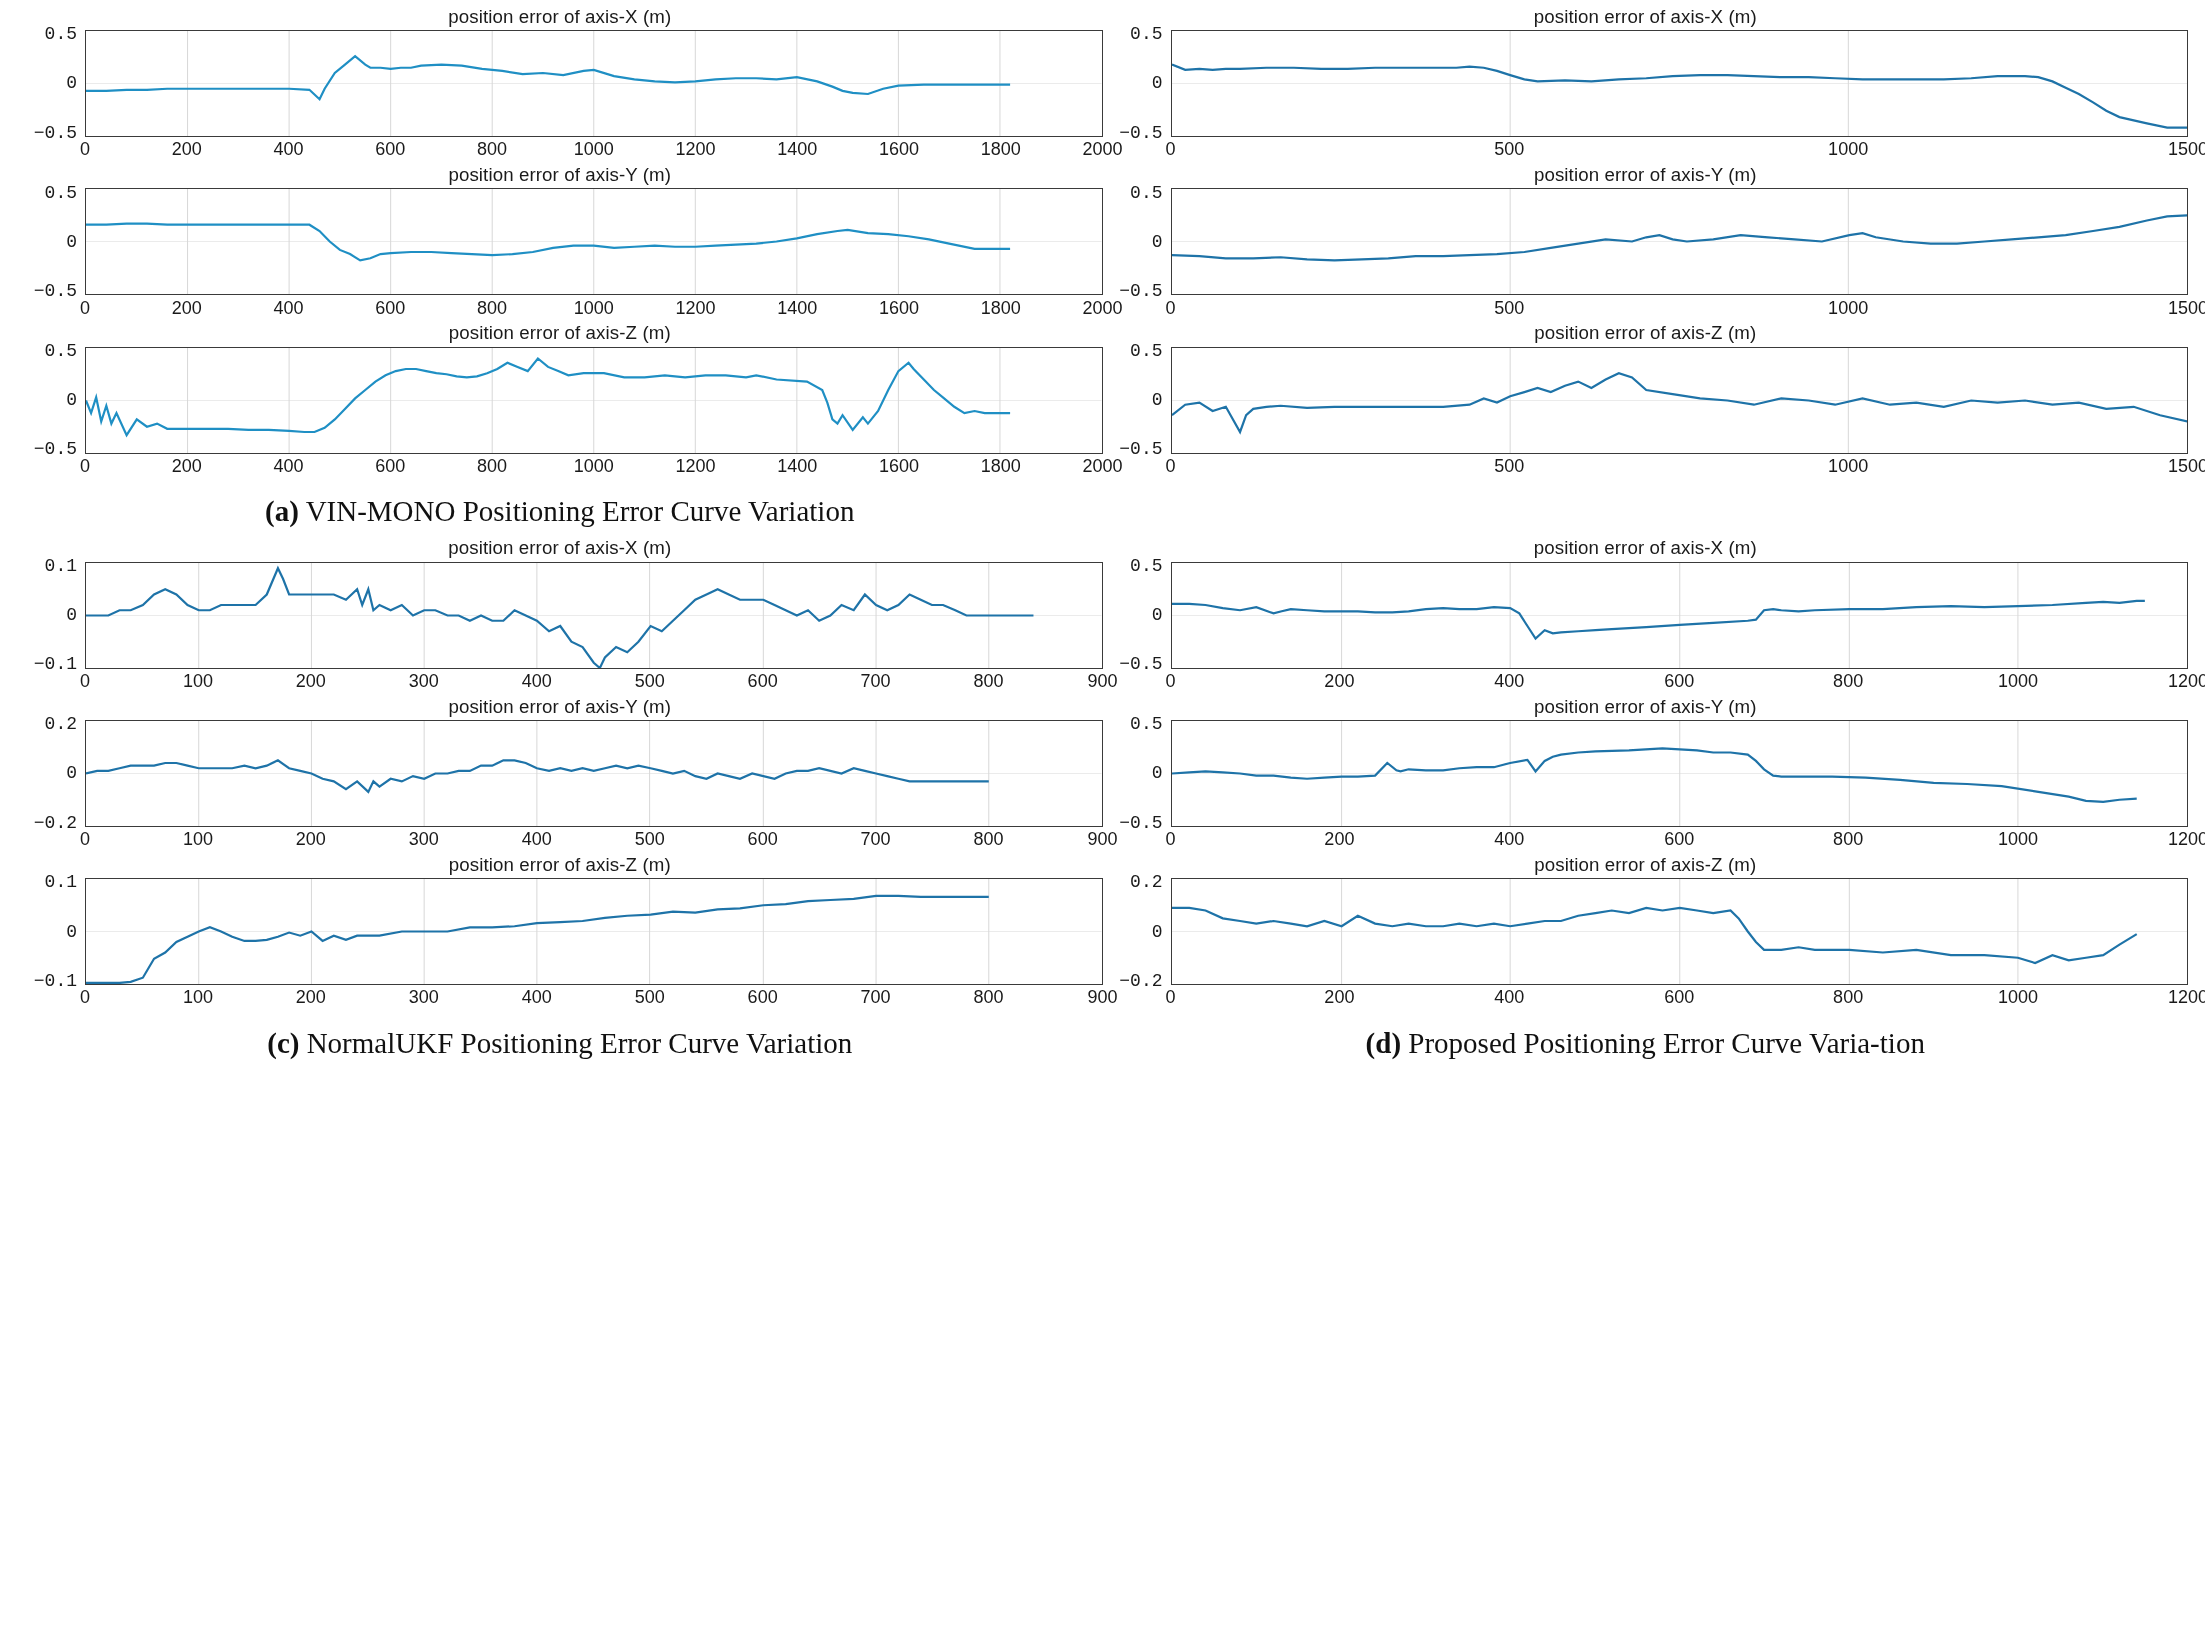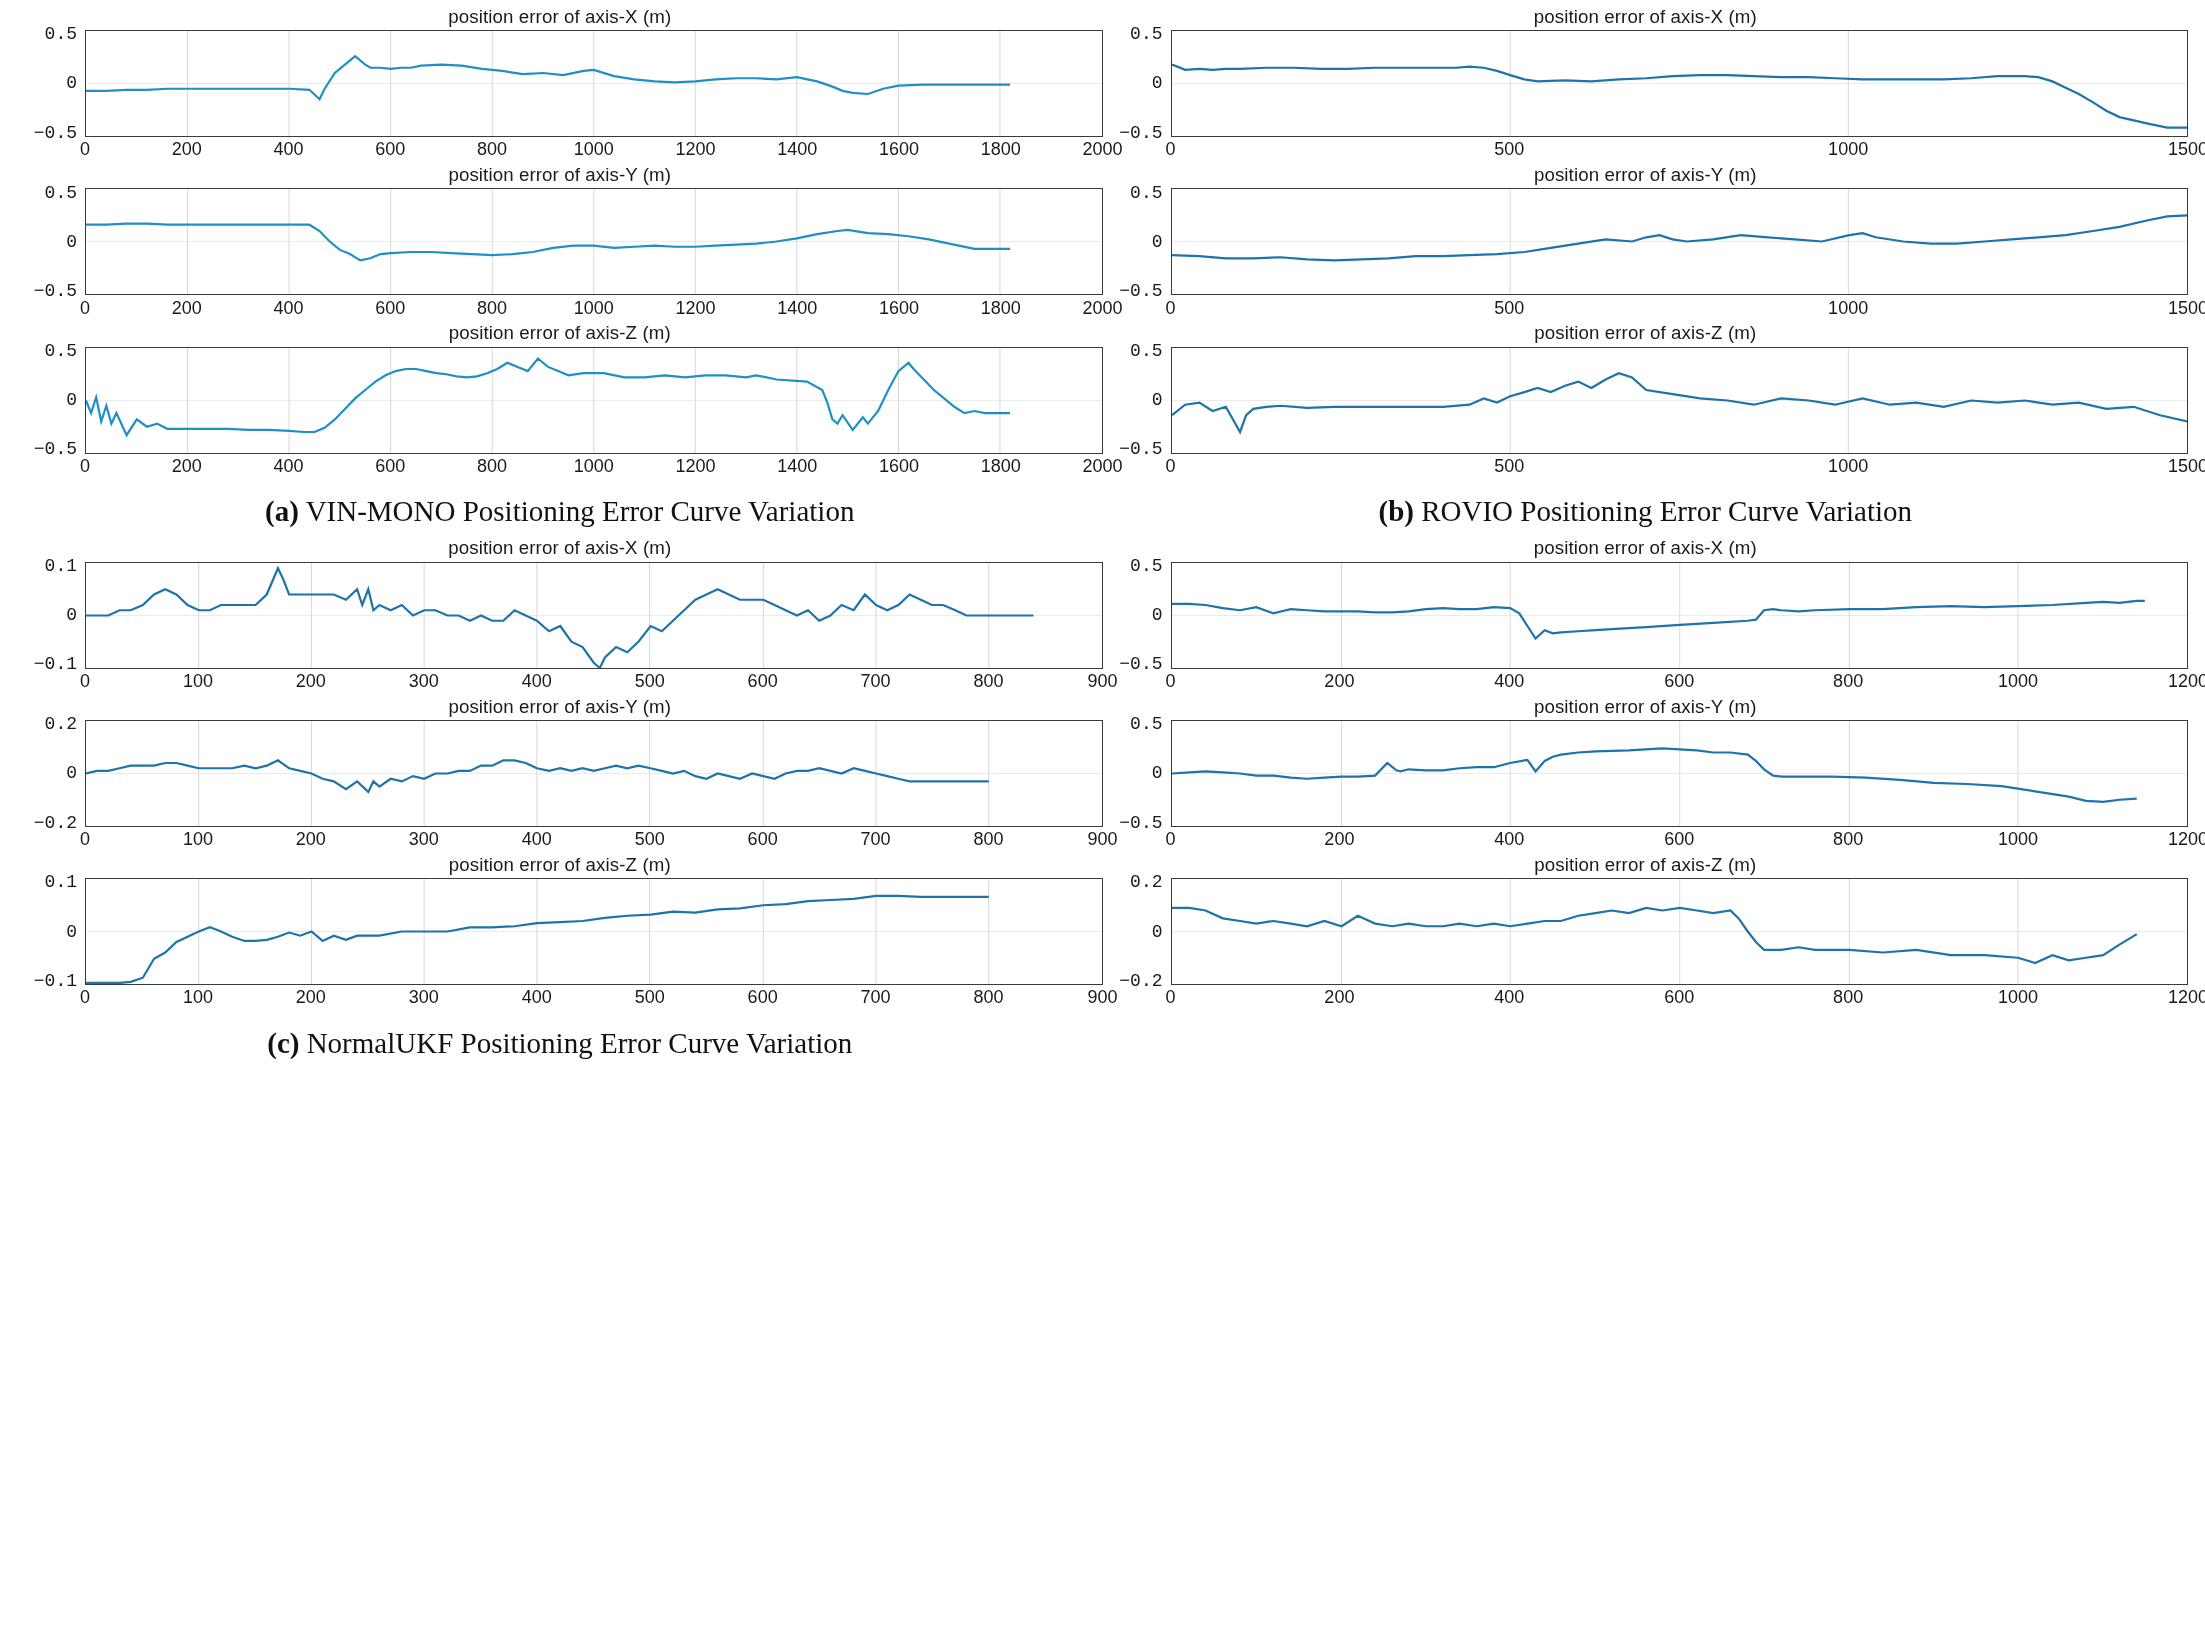--- a/index.html
+++ b/index.html
@@ -281,24 +281,20 @@
           </div>
         </div>
         <div class="xlabels">
           <div class="xlab" style="left:0%">0</div>
           <div class="xlab" style="left:33.3%">500</div>
           <div class="xlab" style="left:66.6%">1000</div>
           <div class="xlab" style="left:100%">1500</div>
         </div>
       </div>
     </div>
-    <div class="caption">
-      <b>(b)</b> 
-      <span>ROVIO Positioning Error Curve Variation</span>
-    </div>
   </div>
 
   <div class="quad">
     <div class="panelstack">
       <div class="panel">
         <div class="ptitle">position error of axis-X (m)</div>
         <div class="plotrow">
           <div class="ylabels">
             <div class="ylab" style="top:4%">0.1</div>
             <div class="ylab" style="top:50%">0</div>
@@ -513,16 +509,20 @@
           <div class="xlab" style="left:0%">0</div>
           <div class="xlab" style="left:16.6%">200</div>
           <div class="xlab" style="left:33.3%">400</div>
           <div class="xlab" style="left:50%">600</div>
           <div class="xlab" style="left:66.6%">800</div>
           <div class="xlab" style="left:83.3%">1000</div>
           <div class="xlab" style="left:100%">1200</div>
         </div>
       </div>
     </div>
+    <div class="caption">
+      <b>(d)</b> 
+      <span>Proposed Positioning Error Curve Varia-tion</span>
+    </div>
   </div>
 
 </div>
 
 
 </body></html>

